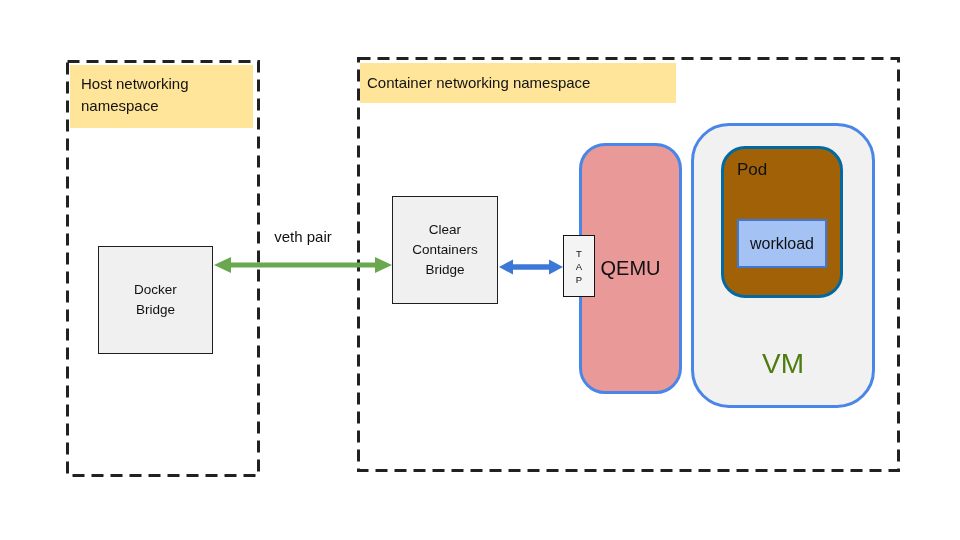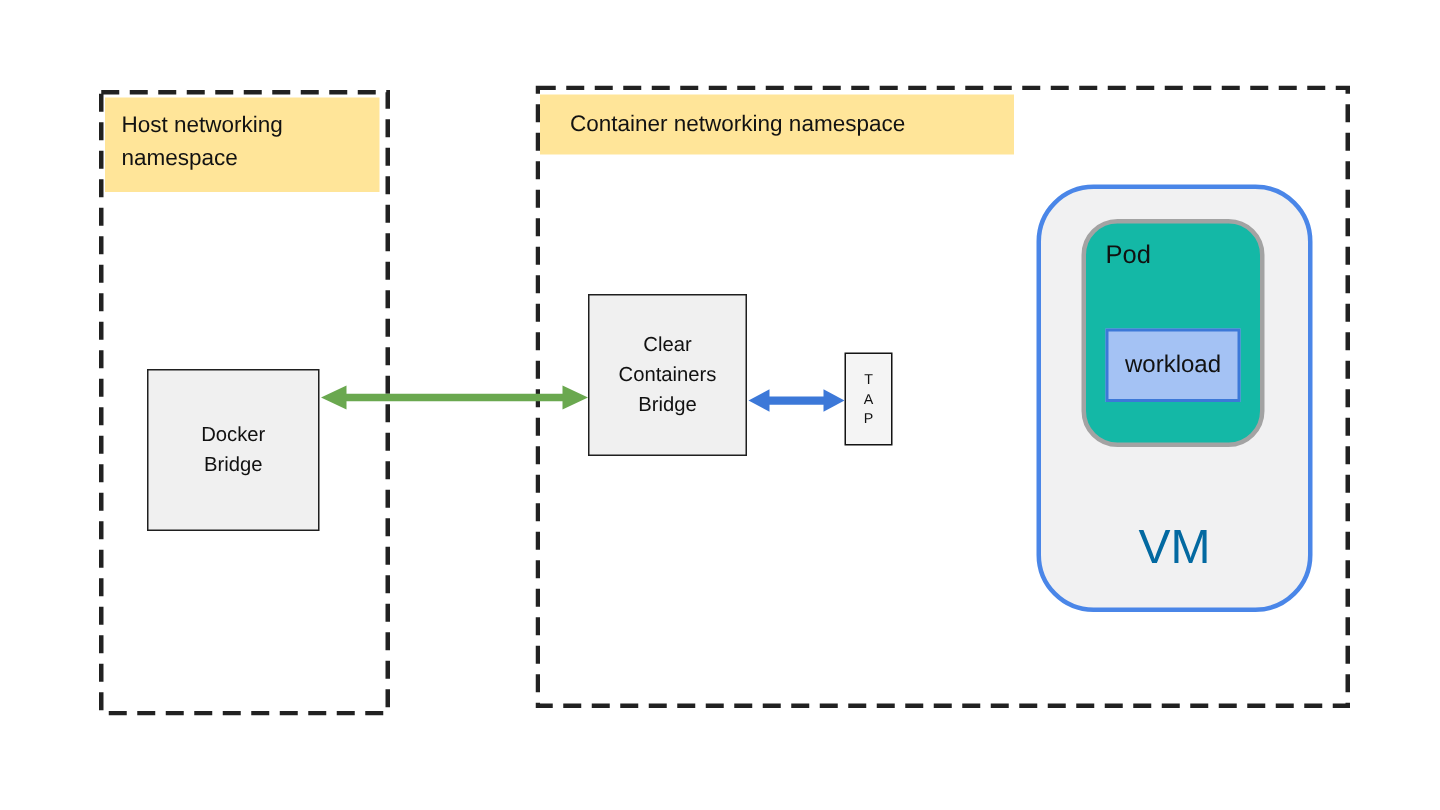--- a/index.html
+++ b/index.html
@@ -28,21 +28,21 @@
   }
   .ns-label.host {
     left: 4px; top: 5px;
     width: 183px; height: 63px;
     padding: 8px 0 0 11px;
   }
   .ns-label.container {
     left: 3px; top: 6px;
     width: 316px; height: 40px;
     display: flex; align-items: center;
-    padding-left: 20px;
+    padding-left: 7px;
   }
 
   
   .gray-box {
     position: absolute;
     background: #F0F0F0;
     border: 1.5px solid #1f1f1f;
     display: flex; align-items: center; justify-content: center;
     text-align: center;
     font-size: 13.5px;
@@ -82,30 +82,30 @@
     left: 691px; top: 123px; width: 184px; height: 285px;
     background: #F1F1F2;
     border: 3.5px solid #4A86E8;
     border-radius: 38px;
     z-index: 1;
   }
   .vm-label {
     position: absolute;
     left: 0; right: 0; top: 218px;
     text-align: center;
-    font-size: 32px;
+    font-size: 28px;
     line-height: 40px;
-    color: #0369a1;
+    color: #4d7c0f;
   }
 
   .pod {
     position: absolute;
     left: 27px; top: 20px; width: 122px; height: 152px;
-    background: #14b8a6;
-    border: 3px solid #a3a3a3;
+    background: #a16207;
+    border: 3px solid #0369a1;
     border-radius: 24px;
   }
   .pod-label {
     position: absolute;
     left: 13px; top: 11px;
     font-size: 17px;
   }
 
   .workload {
     position: absolute;
@@ -143,37 +143,41 @@
   <div class="ns-box" style="left:357px; top:57px; width:543px; height:415px;">
     <svg width="543" height="415">
       <rect x="1.5" y="1.5" width="540" height="412" fill="none" stroke="#212121" stroke-width="3" stroke-dasharray="12 7"></rect>
     </svg>
     <div class="ns-label container">Container networking namespace</div>
   </div>
 
   <div class="gray-box docker-bridge">Docker
 Bridge</div>
 
+  <div class="edge-label">veth pair</div>
 
   <svg class="arrow-svg arrow-green" width="180" height="22">
     <line x1="15" y1="11" x2="165" y2="11" stroke="#6AA84F" stroke-width="5"></line>
     <polygon points="1,11 18,3 18,19" fill="#6AA84F"></polygon>
     <polygon points="179,11 162,3 162,19" fill="#6AA84F"></polygon>
   </svg>
 
   <div class="gray-box cc-bridge">Clear
 Containers
 Bridge</div>
 
   <svg class="arrow-svg arrow-blue" width="66" height="22">
     <line x1="11" y1="11" x2="55" y2="11" stroke="#3C78D8" stroke-width="5.5"></line>
     <polygon points="1,11 15,3.5 15,18.5" fill="#3C78D8"></polygon>
     <polygon points="65,11 51,3.5 51,18.5" fill="#3C78D8"></polygon>
   </svg>
 
+  <div class="qemu">
+    <span>QEMU</span>
+  </div>
 
   <div class="tap-box">T
 A
 P</div>
 
   <div class="vm">
     <div class="pod">
       <div class="pod-label">Pod</div>
       <div class="workload">workload</div>
     </div>

